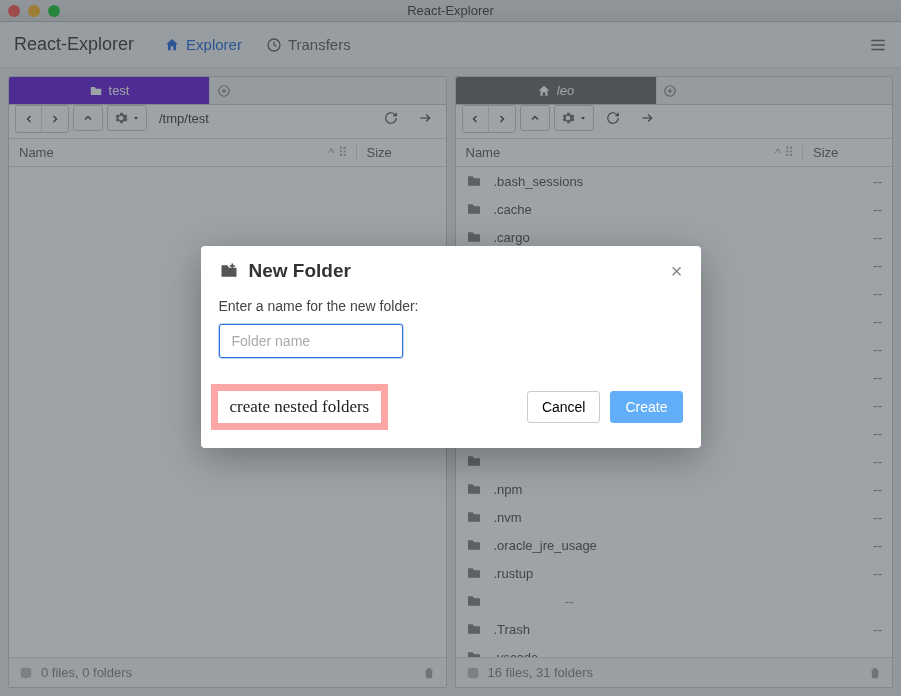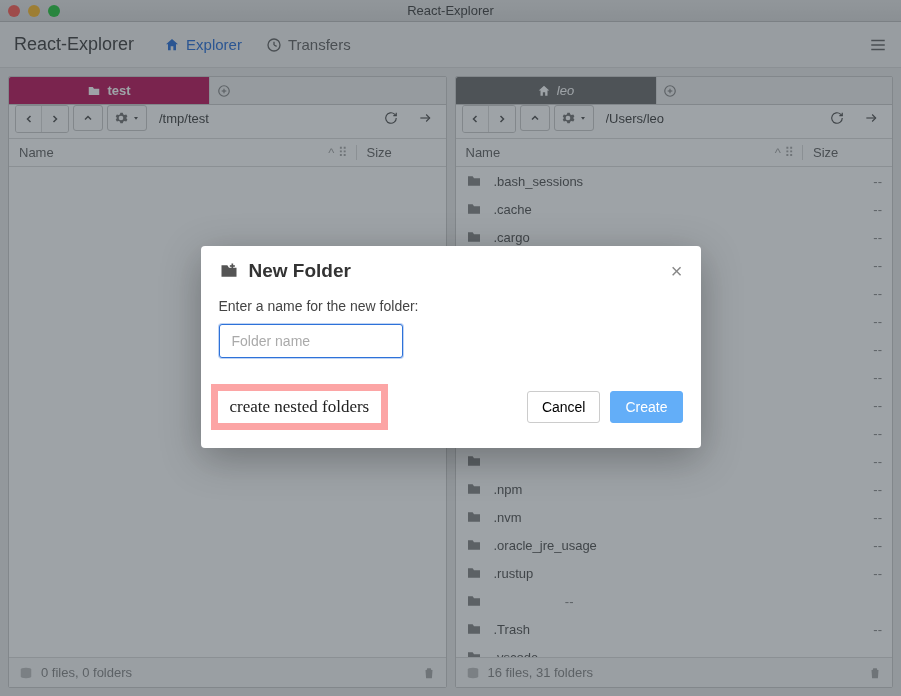--- a/index.html
+++ b/index.html
@@ -36,21 +36,21 @@
     }
     .brand { font-size: 18px; font-weight: 400; color: #444; margin-right: 30px; }
     .tool-link { display: flex; align-items: center; gap: 6px; color: #2d72d9; font-size: 15px; margin-right: 24px; cursor: pointer; }
     .tool-link.muted { color: #666; }
     .hamburger { margin-left: auto; color: #666; cursor: pointer; }
     
     .panes { display: flex; padding: 8px; gap: 8px; height: calc(100% - 68px); }
     .pane { flex: 1; border: 1px solid #ccc; background: #fff; display: flex; flex-direction: column; border-radius: 2px; }
     .tabbar { height: 28px; background: #f0f0f0; display: flex; align-items: stretch; border-bottom: 1px solid #ccc; }
     .tab { display: flex; align-items: center; justify-content: center; gap: 6px; color: #fff; font-size: 13px; padding: 0 60px; min-width: 200px; border-top-left-radius: 2px; }
-    .tab.active-green { background: #be185d; font-weight: bold; }
+    .tab.active-green { background: #6d28d9; }
     .tab.active-grey { background: #6e6e6e; font-style: italic; }
     .tab-add { width: 28px; display: flex; align-items: center; justify-content: center; color: #888; border-left: 1px solid #ddd; }
     .pathbar { height: 34px; display: flex; align-items: flex-start; gap: 4px; padding: 0 6px; border-bottom: 1px solid #ddd; }
     .navbtns { display: flex; border: 1px solid #ccc; border-radius: 3px; overflow: hidden; }
     .navbtn { width: 26px; height: 26px; display: flex; align-items: center; justify-content: center; background: #fff; border-right: 1px solid #ddd; color: #555; cursor: pointer; }
     .navbtn:last-child { border-right: none; }
     .iconbtn { width: 30px; height: 26px; display: flex; align-items: center; justify-content: center; border: 1px solid #ccc; border-radius: 3px; background: #fff; color: #555; cursor: pointer; }
     .gearwrap { display: flex; align-items: center; border: 1px solid #ccc; border-radius: 3px; background: #fff; height: 26px; padding: 0 6px; gap: 4px; color: #555; cursor: pointer; }
     .pathinput { flex: 1; height: 26px; border: none; padding: 0 8px; font-size: 13px; color: #444; background: transparent; }
     .cols { height: 28px; display: flex; align-items: center; border-bottom: 1px solid #ddd; font-size: 13px; color: #666; }
@@ -253,21 +253,20 @@
             <svg width="14" height="14" viewBox="0 0 24 24" fill="currentColor">
               <path d="M12 8a4 4 0 100 8 4 4 0 000-8zm9 4l2 3-2 3-3-1a8 8 0 01-2 1l-1 3h-4l-1-3a8 8 0 01-2-1l-3 1-2-3 2-3-2-3 2-3 3 1a8 8 0 012-1l1-3h4l1 3a8 8 0 012 1l3-1 2 3z" opacity="0.8"></path>
             </svg>
           </span>
         <span>
             <svg width="8" height="8" viewBox="0 0 24 24" fill="currentColor">
               <polygon points="6 9 18 9 12 17"></polygon>
             </svg>
           </span>
       </div>
-      <input class="pathinput" value="/Users/leo" style="">
       <div class="iconbtn" style="border:none">
           <svg width="14" height="14" viewBox="0 0 24 24" fill="none" stroke="currentColor" stroke-width="2">
             <path d="M21 12a9 9 0 11-3-6.7L21 8"></path>
             <polyline points="21 3 21 8 16 8"></polyline>
           </svg>
         </div>
       <div class="iconbtn" style="border:none">
           <svg width="14" height="14" viewBox="0 0 24 24" fill="none" stroke="currentColor" stroke-width="2">
             <line x1="4" y1="12" x2="20" y2="12"></line>
             <polyline points="14 6 20 12 14 18"></polyline>

